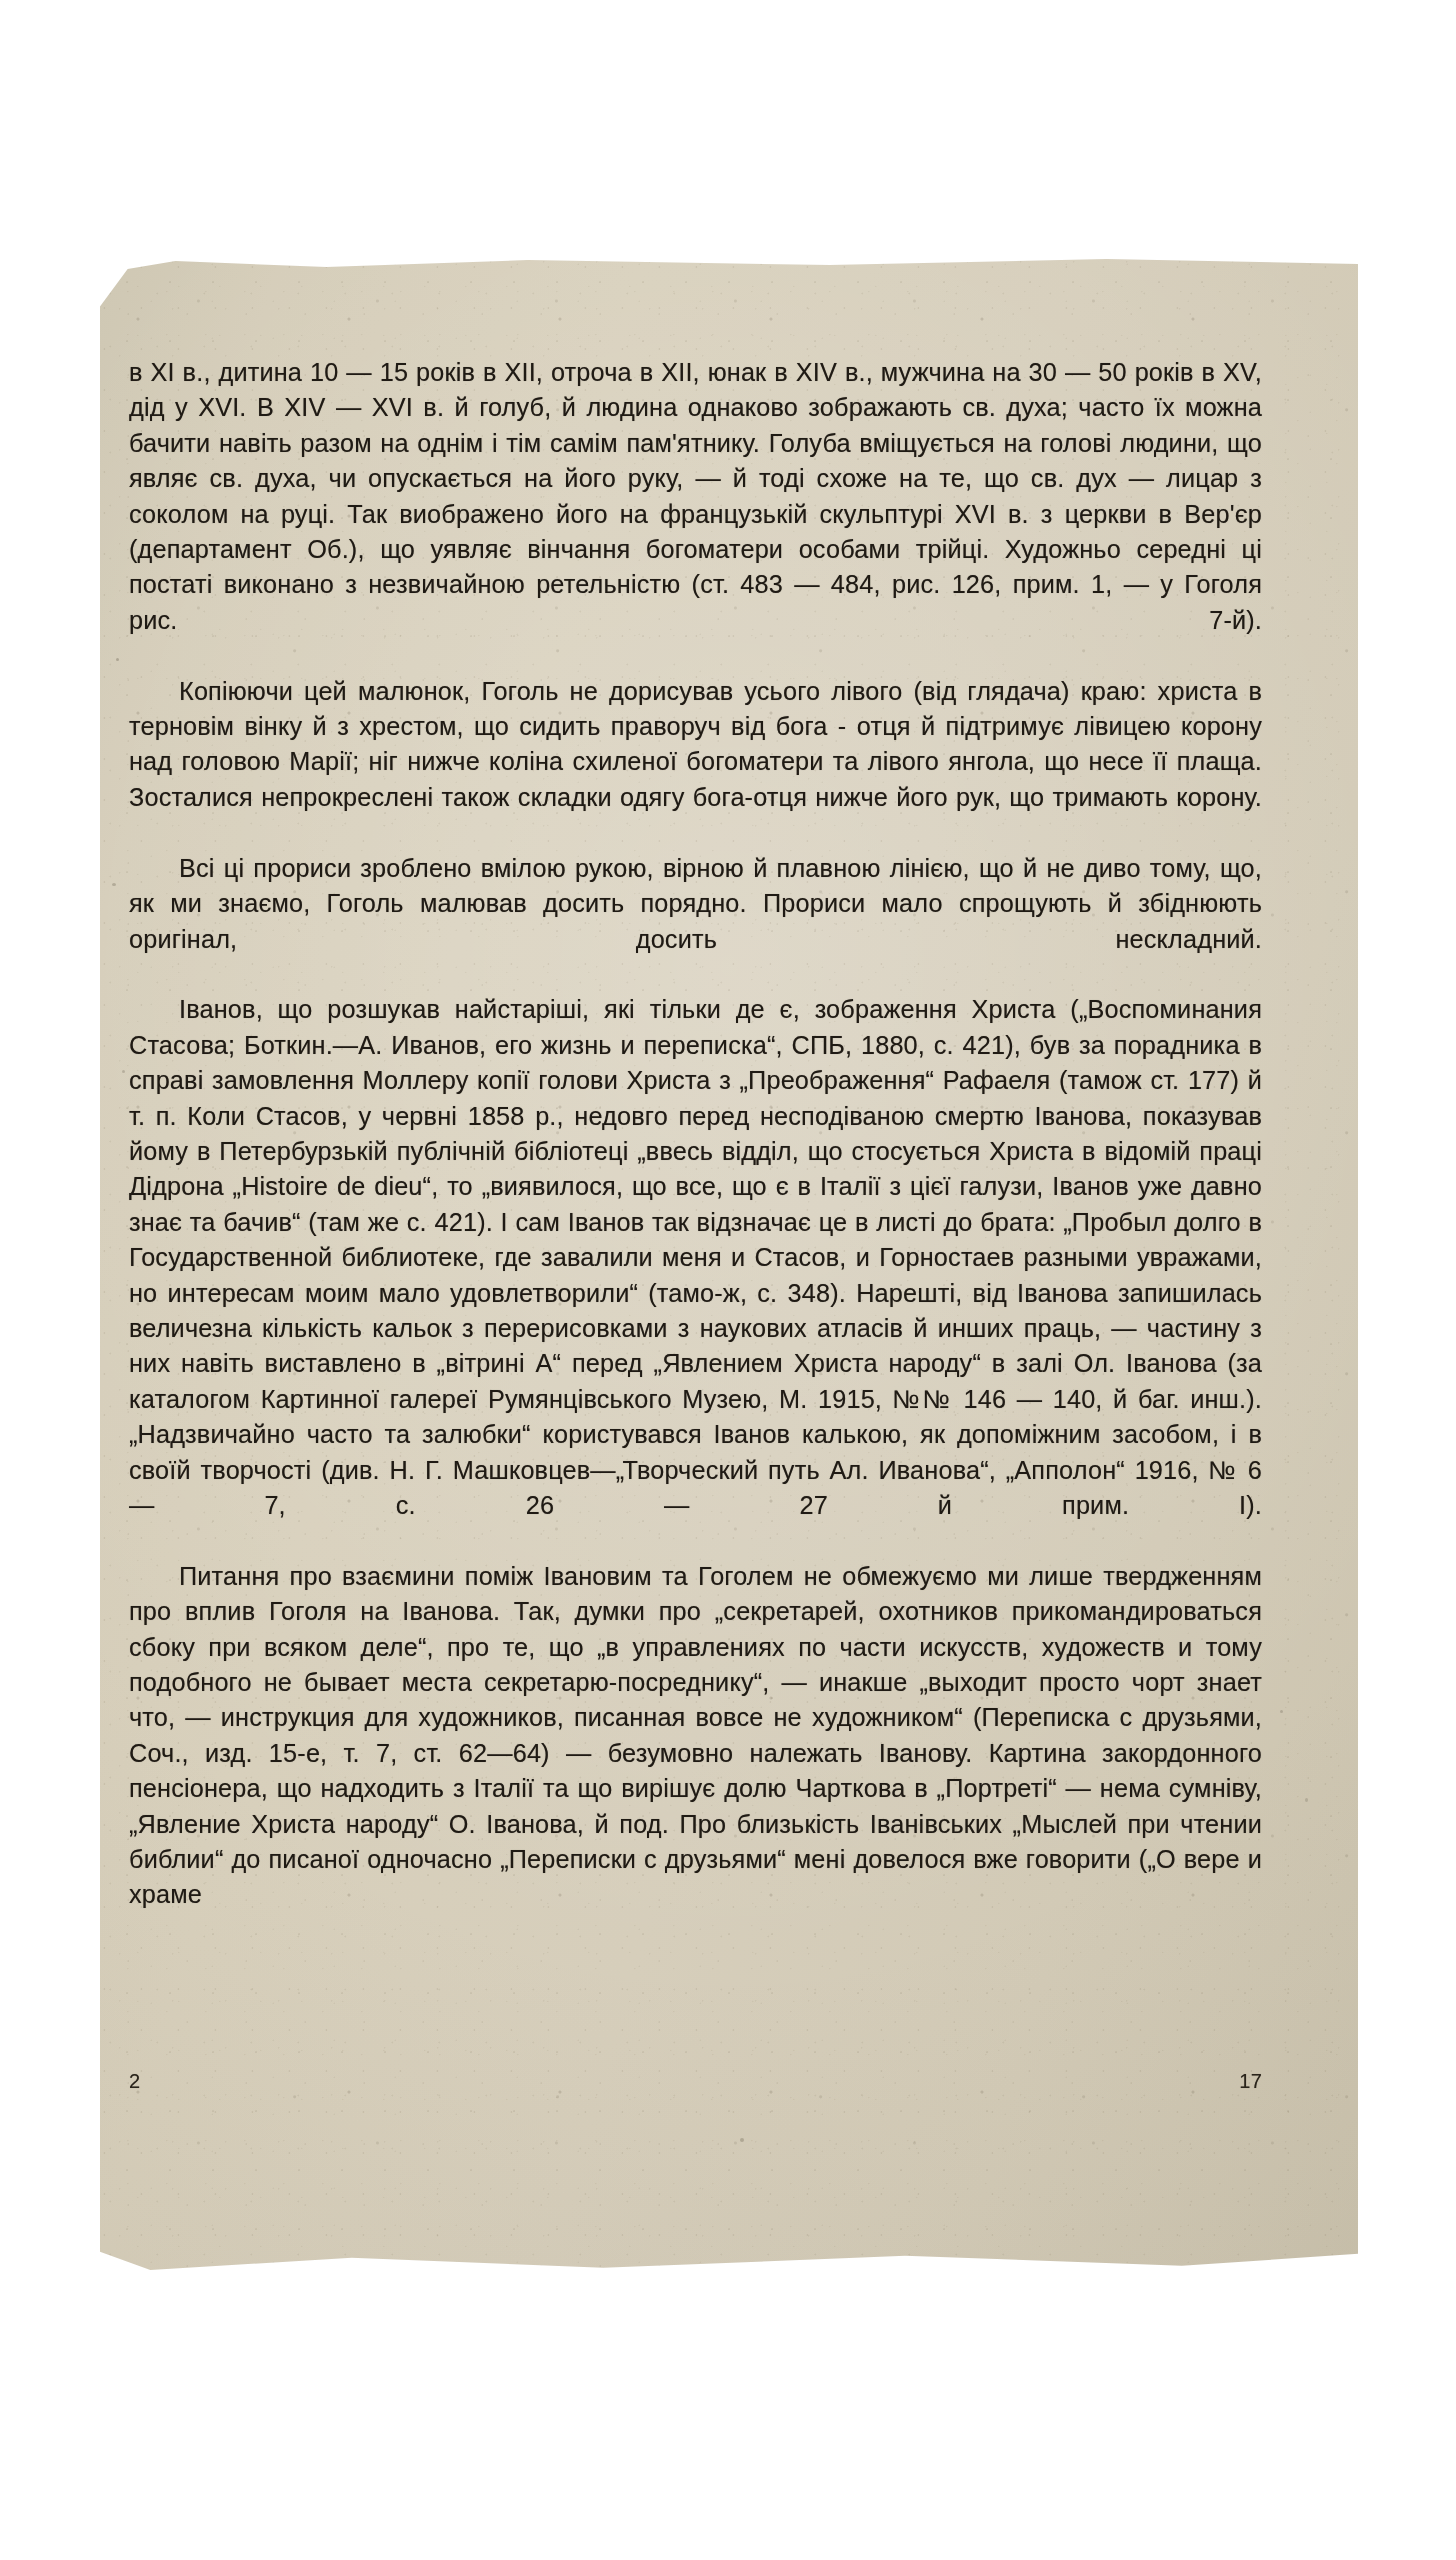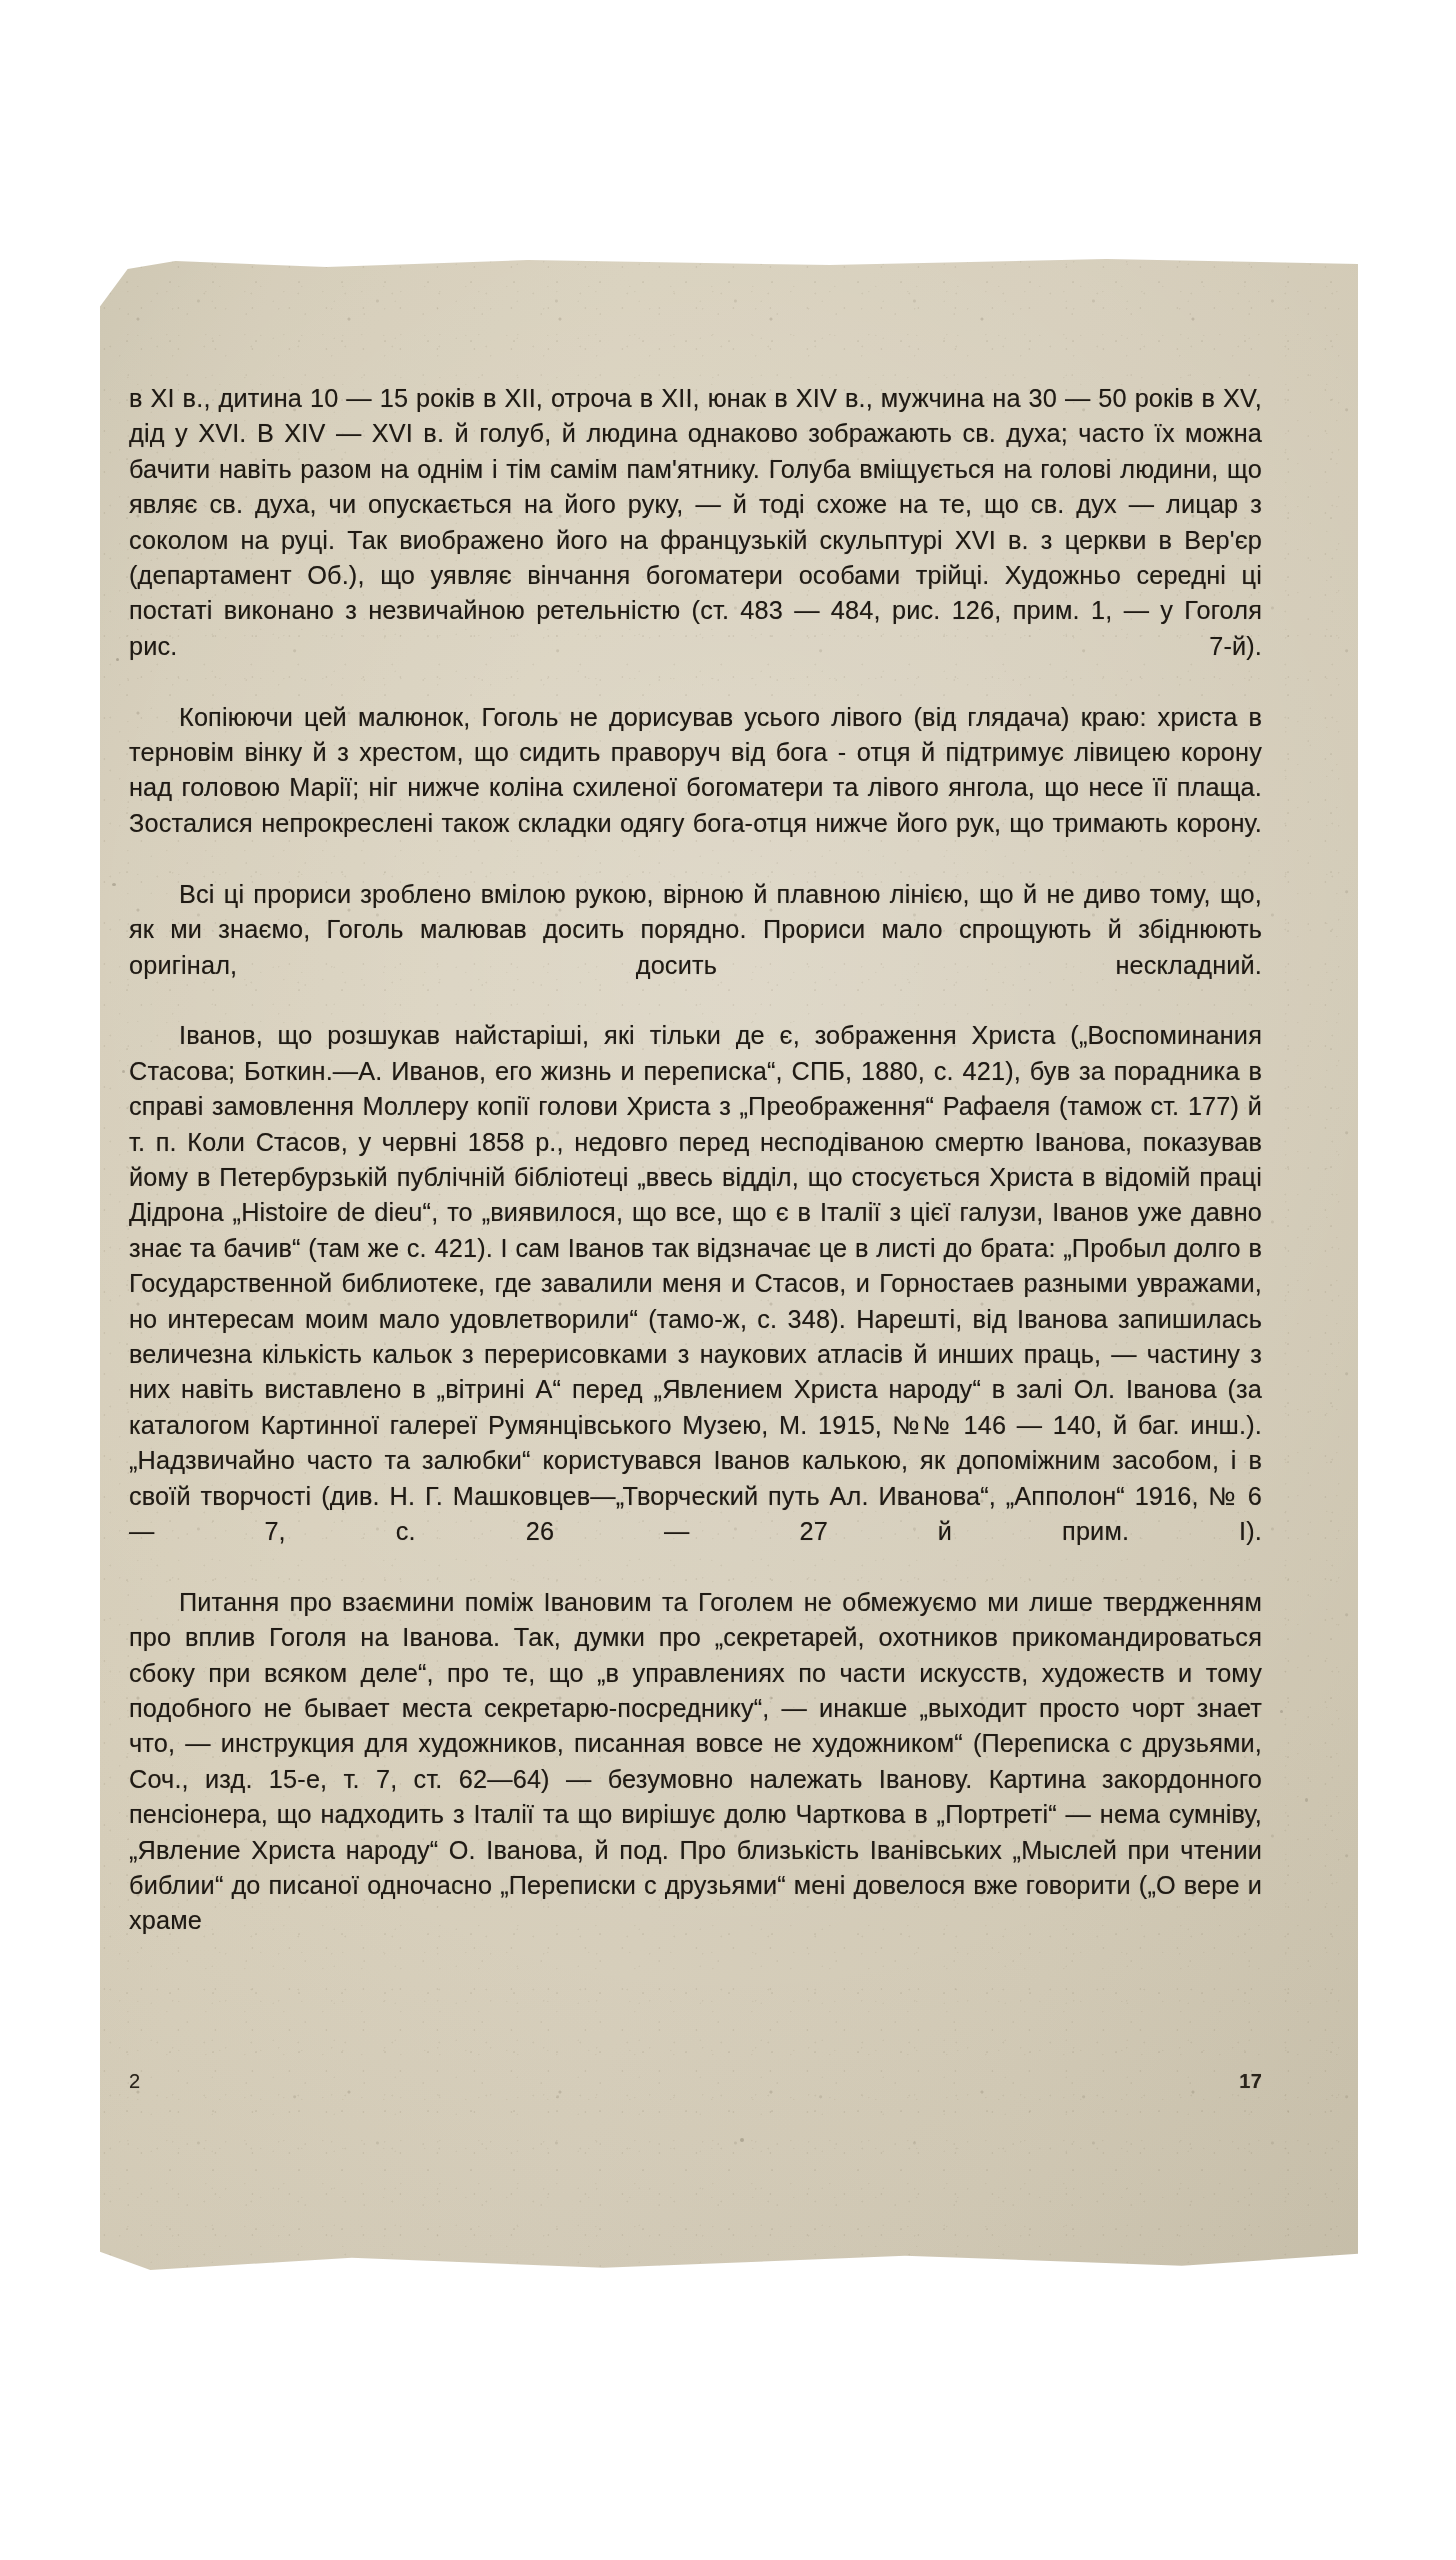--- a/index.html
+++ b/index.html
@@ -81,21 +81,21 @@
       radial-gradient(circle at 18% 31%, rgba(96,84,64,0.55) 0 1px, transparent 2px),
       radial-gradient(circle at 74% 63%, rgba(96,84,64,0.45) 0 1px, transparent 2px),
       radial-gradient(circle at 55% 14%, rgba(96,84,64,0.40) 0 1px, transparent 2px);
     background-size: 211px 197px, 263px 241px, 179px 307px;
   }
 
   
   #text-block {
     position: absolute;
     left: 29px;
-    top: 123px;
+    top: 97px;
     width: 1133px;
   }
 
   .para {
     margin: 0;
     color: #1f1a14;
     font-family: "Liberation Sans", sans-serif;
     font-size: 25.3px;
     line-height: 35.4px;
     letter-spacing: 0.15px;
@@ -121,21 +121,21 @@
     width: 1133px;
     display: flex;
     justify-content: space-between;
     align-items: baseline;
     color: #2a241b;
     font-family: "Liberation Sans", sans-serif;
     font-size: 20px;
     text-shadow: 0 0 0.7px rgba(31,26,20,0.4);
   }
   #signature-mark { letter-spacing: 0.2px; }
-  #folio-number  { letter-spacing: 0.2px; font-weight: bold; }
+  #folio-number  { letter-spacing: 0.2px; }
 
   
   .fleck {
     position: absolute;
     background: rgba(70,60,45,0.55);
     border-radius: 50%;
     pointer-events: none;
   }
 </style>
 </head>

